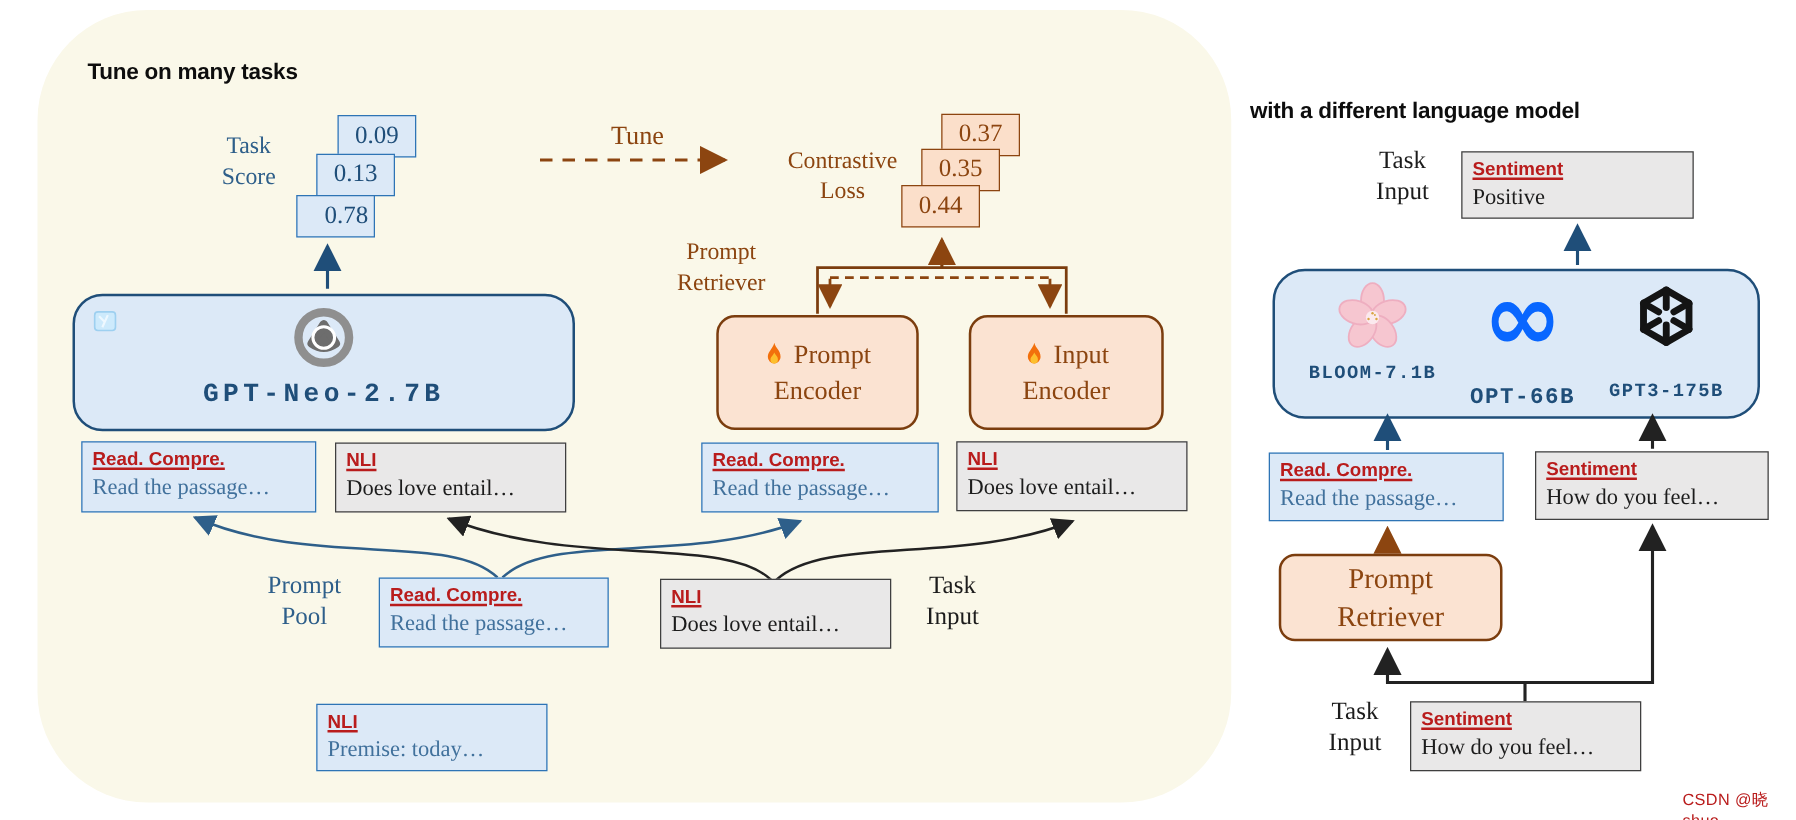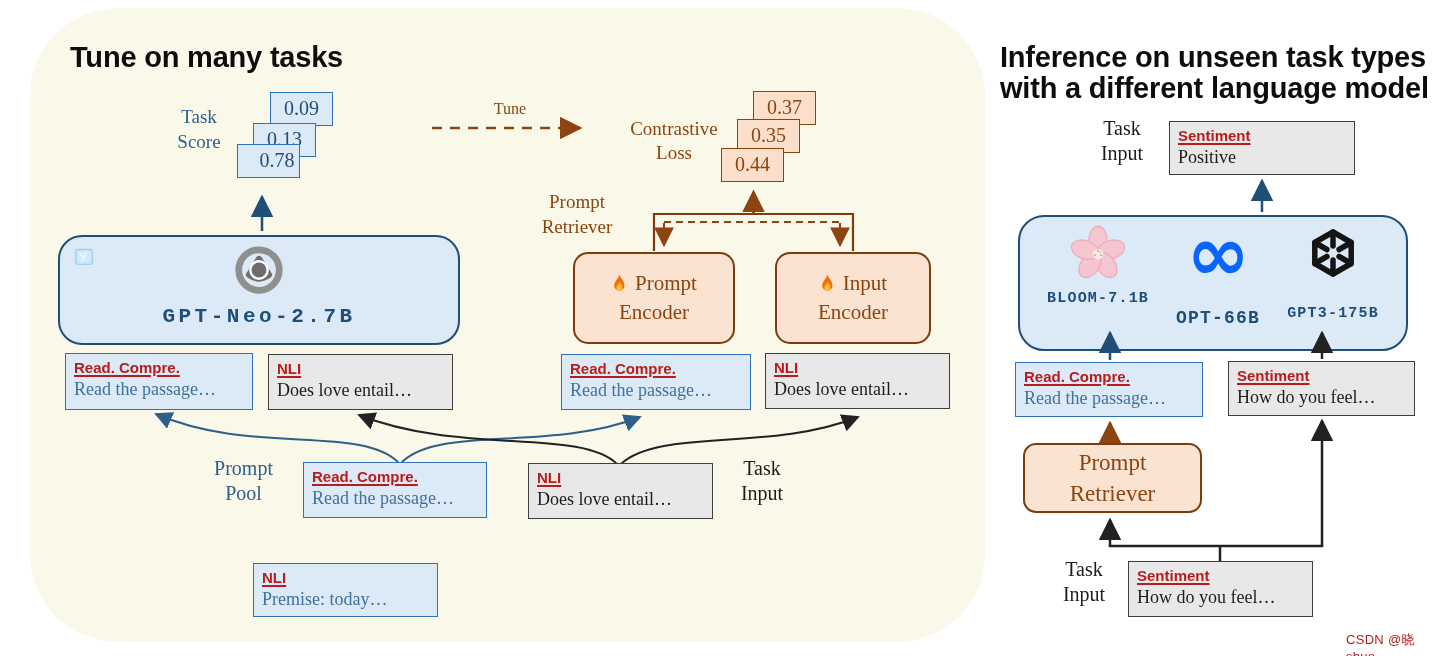--- a/index.html
+++ b/index.html
@@ -2,21 +2,21 @@
 <html><head>
 <meta charset="utf-8">
 <style>
   html,body{margin:0;padding:0;background:#ffffff;}
   #canvas{position:relative;width:1437px;height:656px;background:#ffffff;overflow:hidden;
           font-family:"Liberation Sans",sans-serif;}
   
   .panel{position:absolute;}
   #left-panel{left:30px;top:8px;width:955px;height:634px;background:#faf8e9;border-radius:88px;}
   .ptitle{position:absolute;font-family:"Liberation Sans",sans-serif;font-weight:bold;
-          font-size:29px;color:#0d0d0d;letter-spacing:-0.2px;line-height:31px;}
+          font-size:18px;color:#0d0d0d;letter-spacing:-0.2px;line-height:31px;}
   
   .slabel{position:absolute;font-family:"Liberation Serif",serif;font-size:20px;line-height:25px;
           text-align:center;color:#1c1c1c;}
   .slabel.blue{color:#2e5f8a;}
   .slabel.brown{color:#8c4510;}
   
   .stack{position:absolute;box-sizing:border-box;width:63px;height:34px;line-height:31px;
          text-align:center;font-family:"Liberation Serif",serif;font-size:20px;}
   .stack.blue{background:#dce9f7;border:1.6px solid #2e74b5;color:#1f4e79;}
   .stack.orange{background:#fbdfca;border:1.6px solid #8c4510;color:#8c4510;}
@@ -26,21 +26,21 @@
   .card.gray{background:#e9e8e8;border-color:#3f3f3f;}
   .card .tag{font:bold 15px/19px "Liberation Sans",sans-serif;color:#b91c1c;
              text-decoration:underline;text-decoration-thickness:1.8px;text-underline-offset:2px;}
   .card .sub{font:18px/24px "Liberation Serif",serif;color:#1c1c1c;}
   .card.blue .sub{color:#41719c;}
   .card .sub.centered{text-align:left;}
   
   .bigbox{position:absolute;box-sizing:border-box;background:#dce9f7;border:2.5px solid #1f4e79;
           z-index:4;}
   #gpt-neo-box{left:58px;top:235px;width:402px;height:110px;border-radius:24px;}
-  #lm-box{left:1018px;top:215px;width:390px;height:136px;border-radius:26px;}
+  #lm-box{left:1018px;top:215px;width:390px;height:120px;border-radius:26px;}
   .mono{font-family:"Liberation Mono","DejaVu Sans Mono",monospace;font-weight:bold;color:#1f4e79;}
   
   .enc{position:absolute;box-sizing:border-box;background:#fbe3d2;border:2px solid #7b3d0e;
        border-radius:15px;color:#8c4510;font-family:"Liberation Serif",serif;font-size:21px;
        display:flex;flex-direction:column;justify-content:center;align-items:center;
        line-height:29px;z-index:6;}
   .enc .row{display:flex;align-items:center;gap:7px;}
   #arrow-layer{position:absolute;left:0;top:0;z-index:5;pointer-events:none;}
   .model-col{display:flex;flex-direction:column;align-items:center;justify-content:flex-start;}
   .watermark{position:absolute;left:1326px;top:631px;font:13px "Liberation Sans",sans-serif;
@@ -54,23 +54,23 @@
   <div id="left-panel" class="panel"></div>
 
   <div class="ptitle" style="left:70px;top:42px;">Tune on many tasks</div>
 
   <div class="slabel blue" style="left:160px;top:104px;width:78px;font-size:19px;">
     <span>Task</span><br>
     <span>Score</span>
   </div>
   <div class="stack blue" style="left:270px;top:92px;z-index:4;">0.09</div>
   <div class="stack blue" style="left:253px;top:123px;z-index:5;">0.13</div>
-  <div class="stack blue" style="left:237px;top:144px;z-index:6;padding-left:17px;">0.78</div>
-
-  <div class="slabel brown" style="left:455px;top:96px;width:110px;font-size:16px;">Tune</div>
+  <div class="stack blue" style="left:237px;top:156px;z-index:6;padding-left:17px;">0.78</div>
+
+  <div class="slabel brown" style="left:455px;top:96px;width:110px;font-size:21px;">Tune</div>
 
   <div class="slabel brown" style="left:620px;top:117px;width:108px;font-size:19px;line-height:24px;">
     <span>Contrastive</span><br>
     <span>Loss</span>
   </div>
   <div class="stack orange" style="left:753px;top:91px;z-index:4;">0.37</div>
   <div class="stack orange" style="left:737px;top:119px;z-index:5;">0.35</div>
   <div class="stack orange" style="left:721px;top:148px;z-index:6;">0.44</div>
 
   <div class="slabel brown" style="left:522px;top:189px;width:110px;font-size:19px;line-height:25px;">
@@ -149,21 +149,21 @@
   <div class="card gray" style="left:528px;top:463px;width:185px;height:56px;">
     <div class="tag">NLI</div>
     <div class="sub">Does love entail…</div>
   </div>
   <div class="slabel" style="left:712px;top:456px;width:100px;">
     <span>Task</span><br>
     <span>Input</span>
   </div>
 
   <div class="ptitle" style="left:1000px;top:42px;width:430px;">
-    <span>Inference on unseen task types</span><br>
+    <br>
     <span>with a different language model</span>
   </div>
 
   <div class="slabel" style="left:1078px;top:116px;width:88px;">
     <span>Task</span><br>
     <span>Input</span>
   </div>
   <div class="card gray" style="left:1169px;top:121px;width:186px;height:54px;">
     <div class="tag">Sentiment</div>
     <div class="sub centered">Positive</div>

